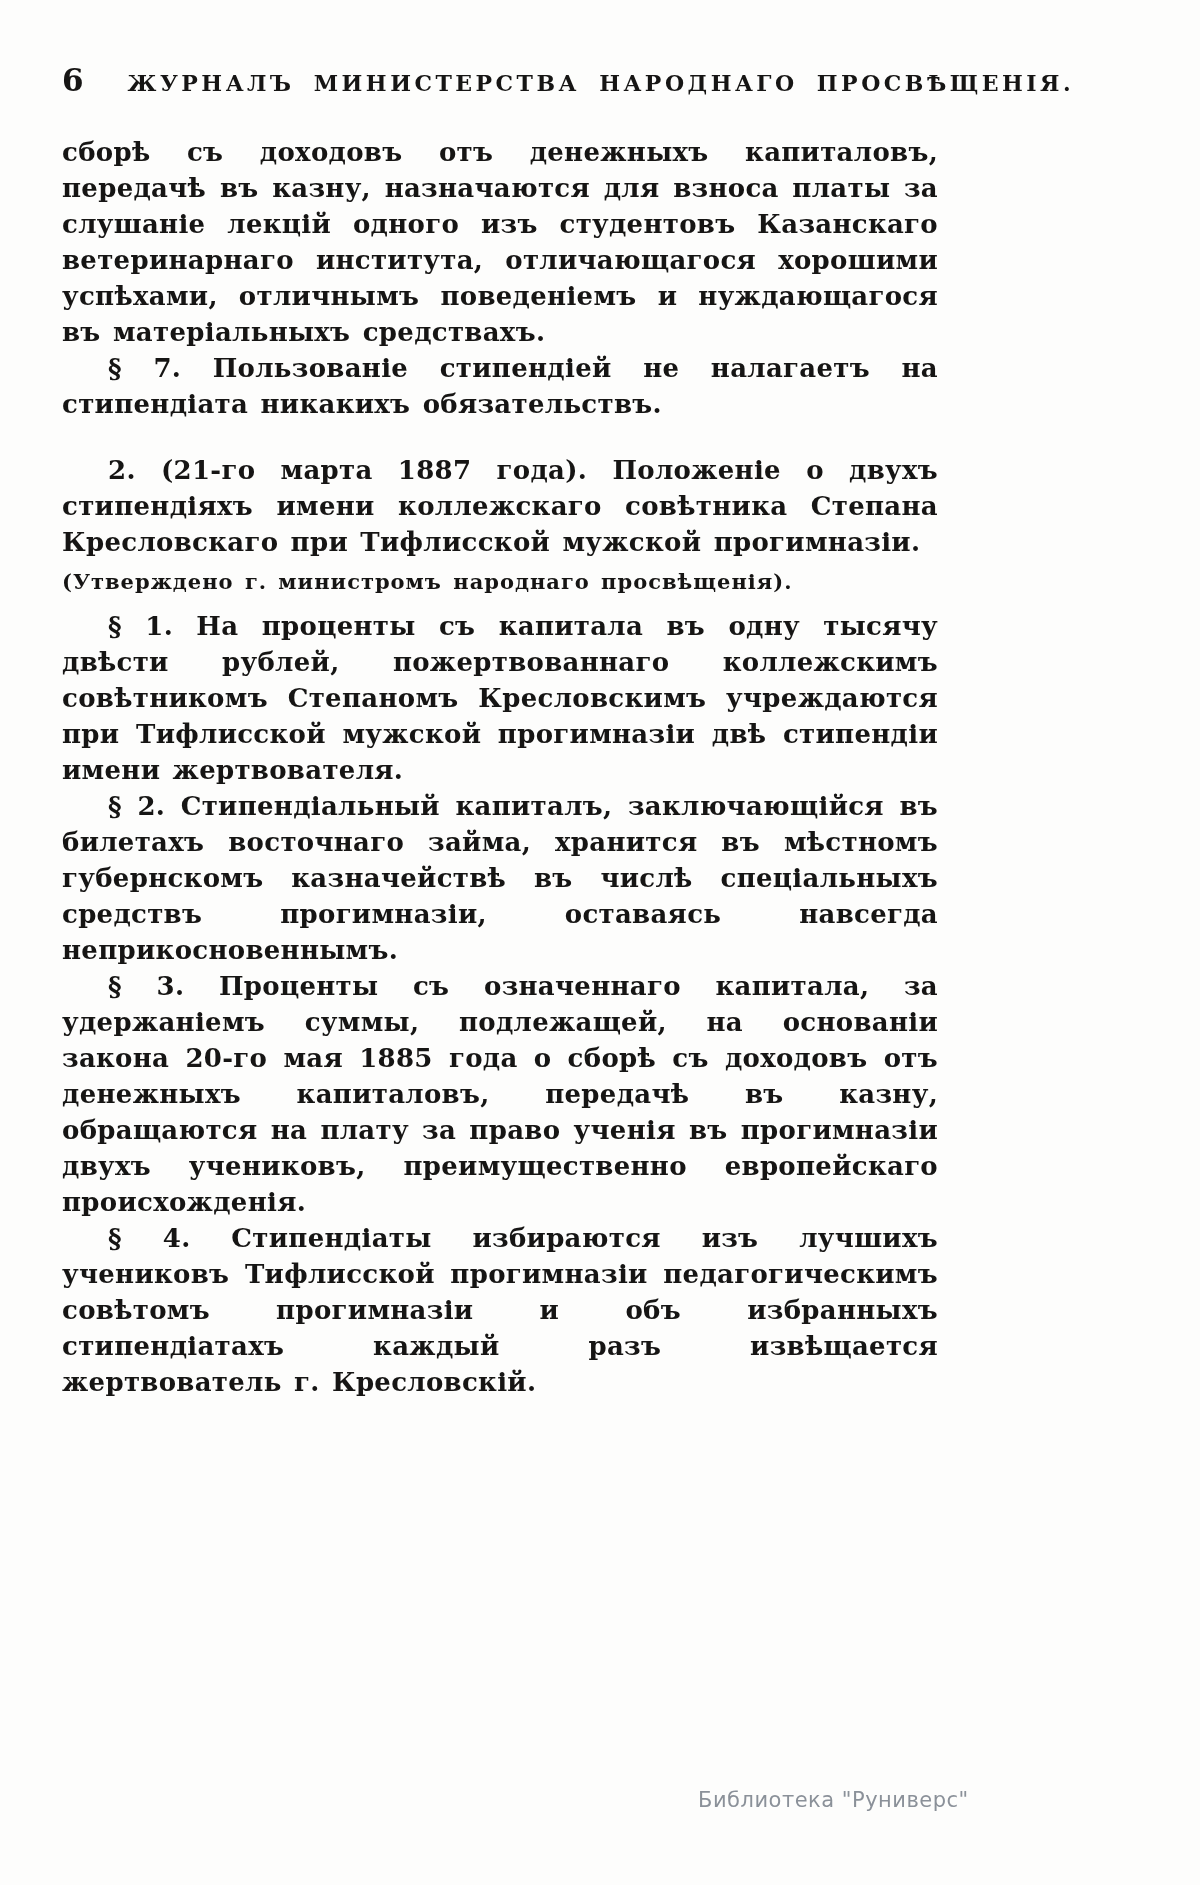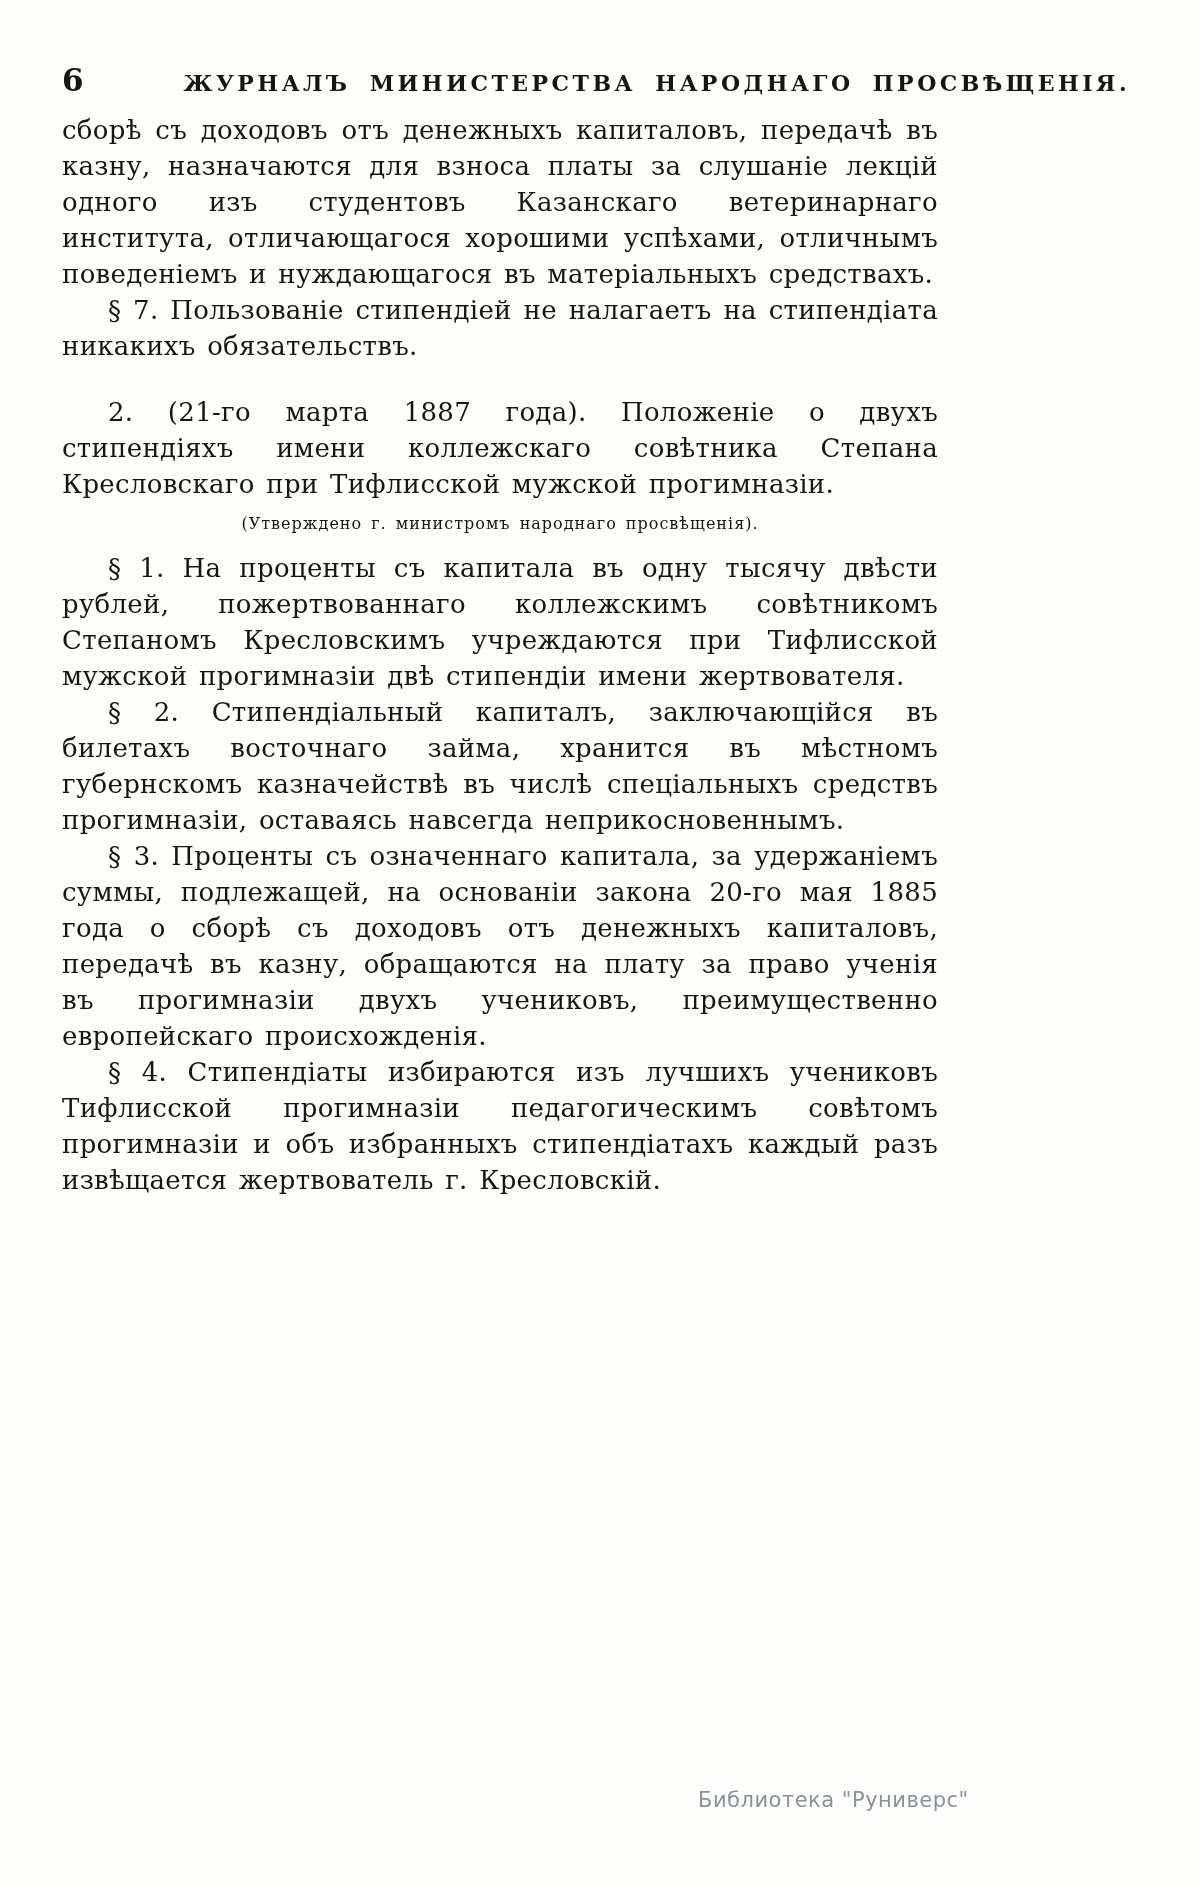--- a/index.html
+++ b/index.html
@@ -27,50 +27,50 @@
   }
   .page-number {
     font-size: 31px;
     font-weight: 700;
   }
   .journal-title {
     font-size: 22px;
     font-weight: 700;
     letter-spacing: 3.5px;
     word-spacing: 8px;
-    margin-left: 100px;
+    margin-left: 44px;
     white-space: nowrap;
   }
   .body-text {
     position: absolute;
-    top: 112px;
+    top: 134px;
     left: 62px;
     width: 876px;
     font-size: 26px;
     line-height: 36px;
-    font-weight: 400;
+    font-weight: 700;
     letter-spacing: 0.3px;
   }
   .para {
     margin: 0;
     text-align: justify;
     text-indent: 46px;
     word-spacing: 3px;
   }
   .para.flush {
     text-indent: 0;
   }
   .section-heading {
     margin-top: 30px;
   }
   .approved {
     margin: 6px 0 10px 0;
-    text-align: center;
+    text-align: left;
     text-indent: 0;
-    font-size: 16px;
+    font-size: 21px;
     line-height: 32px;
     letter-spacing: 1px;
   }
   .watermark {
     position: absolute;
     top: 1788px;
     left: 698px;
     font-family: "DejaVu Sans", "Liberation Sans", sans-serif;
     font-size: 21px;
     font-weight: 400;

